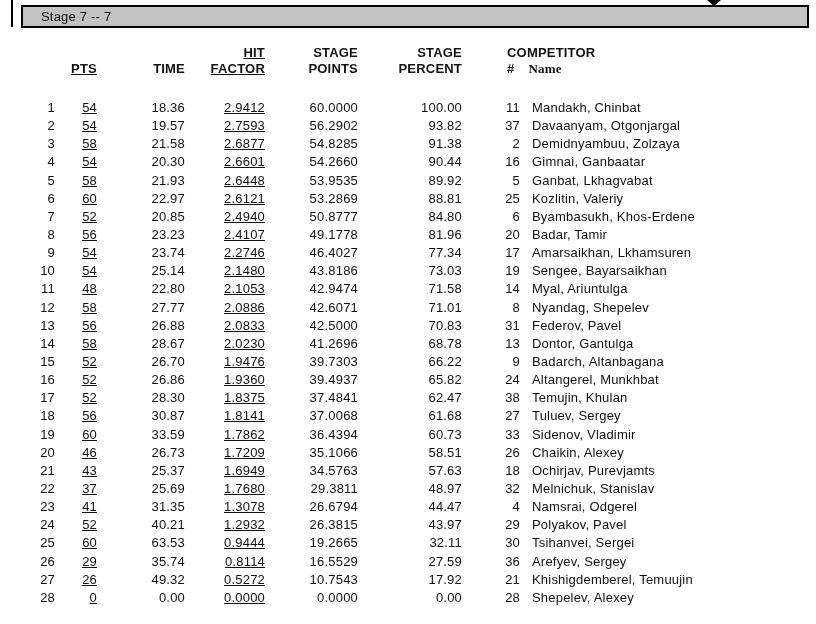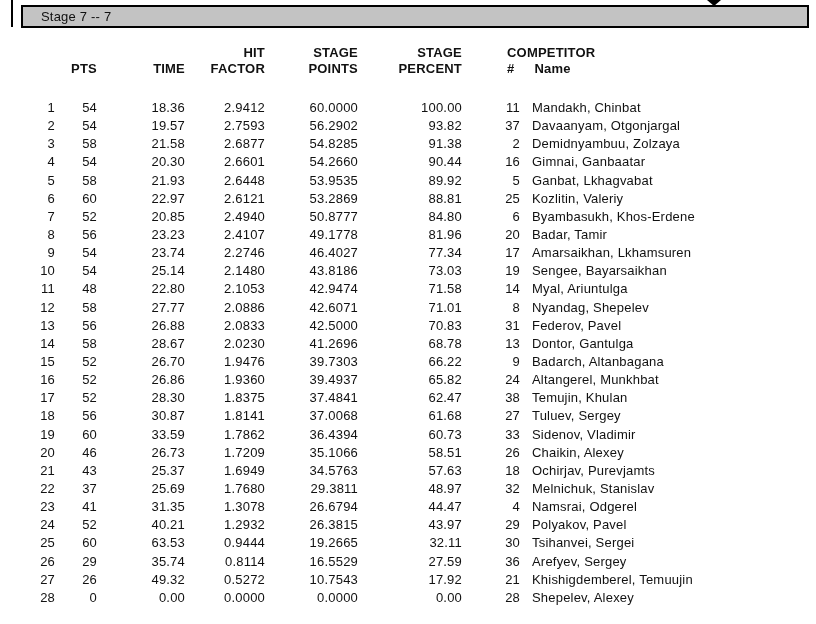--- a/index.html
+++ b/index.html
@@ -34,30 +34,30 @@
   }
 
   .header{
     position:absolute;left:0;top:45px;width:816px;
     font-weight:bold;font-size:13px;letter-spacing:0.2px;
   }
   .header .hline{display:flex;height:16px;line-height:16px;}
 
   .cell{display:inline-block;text-align:right;white-space:nowrap;}
   .c-rank{width:55px;}
-  .c-pts{width:42px;}
+  .c-pts{width:42px;text-decoration:underline;}
   .c-time{width:88px;}
-  .c-hf{width:80px;}
+  .c-hf{width:80px;text-decoration:underline;}
   .c-points{width:93px;}
   .c-pct{width:104px;}
   .c-num{width:58px;}
   .c-name{text-align:left;padding-left:12px;width:auto;}
 
   .comp-head{ text-align:center;padding-left:45px;white-space:nowrap;}
-  .comp-head .name-label{margin-left:20px;}
+  .comp-head .name-label{margin-left:14px;font-family:Liberation Serif, serif;}
 
   .rows{
     position:absolute;left:0;top:99px;width:816px;
     font-size:13px;letter-spacing:0.2px;
   }
   .row{display:flex;height:18.15px;line-height:18.15px;}
 </style>
 </head>
 <body>
 

